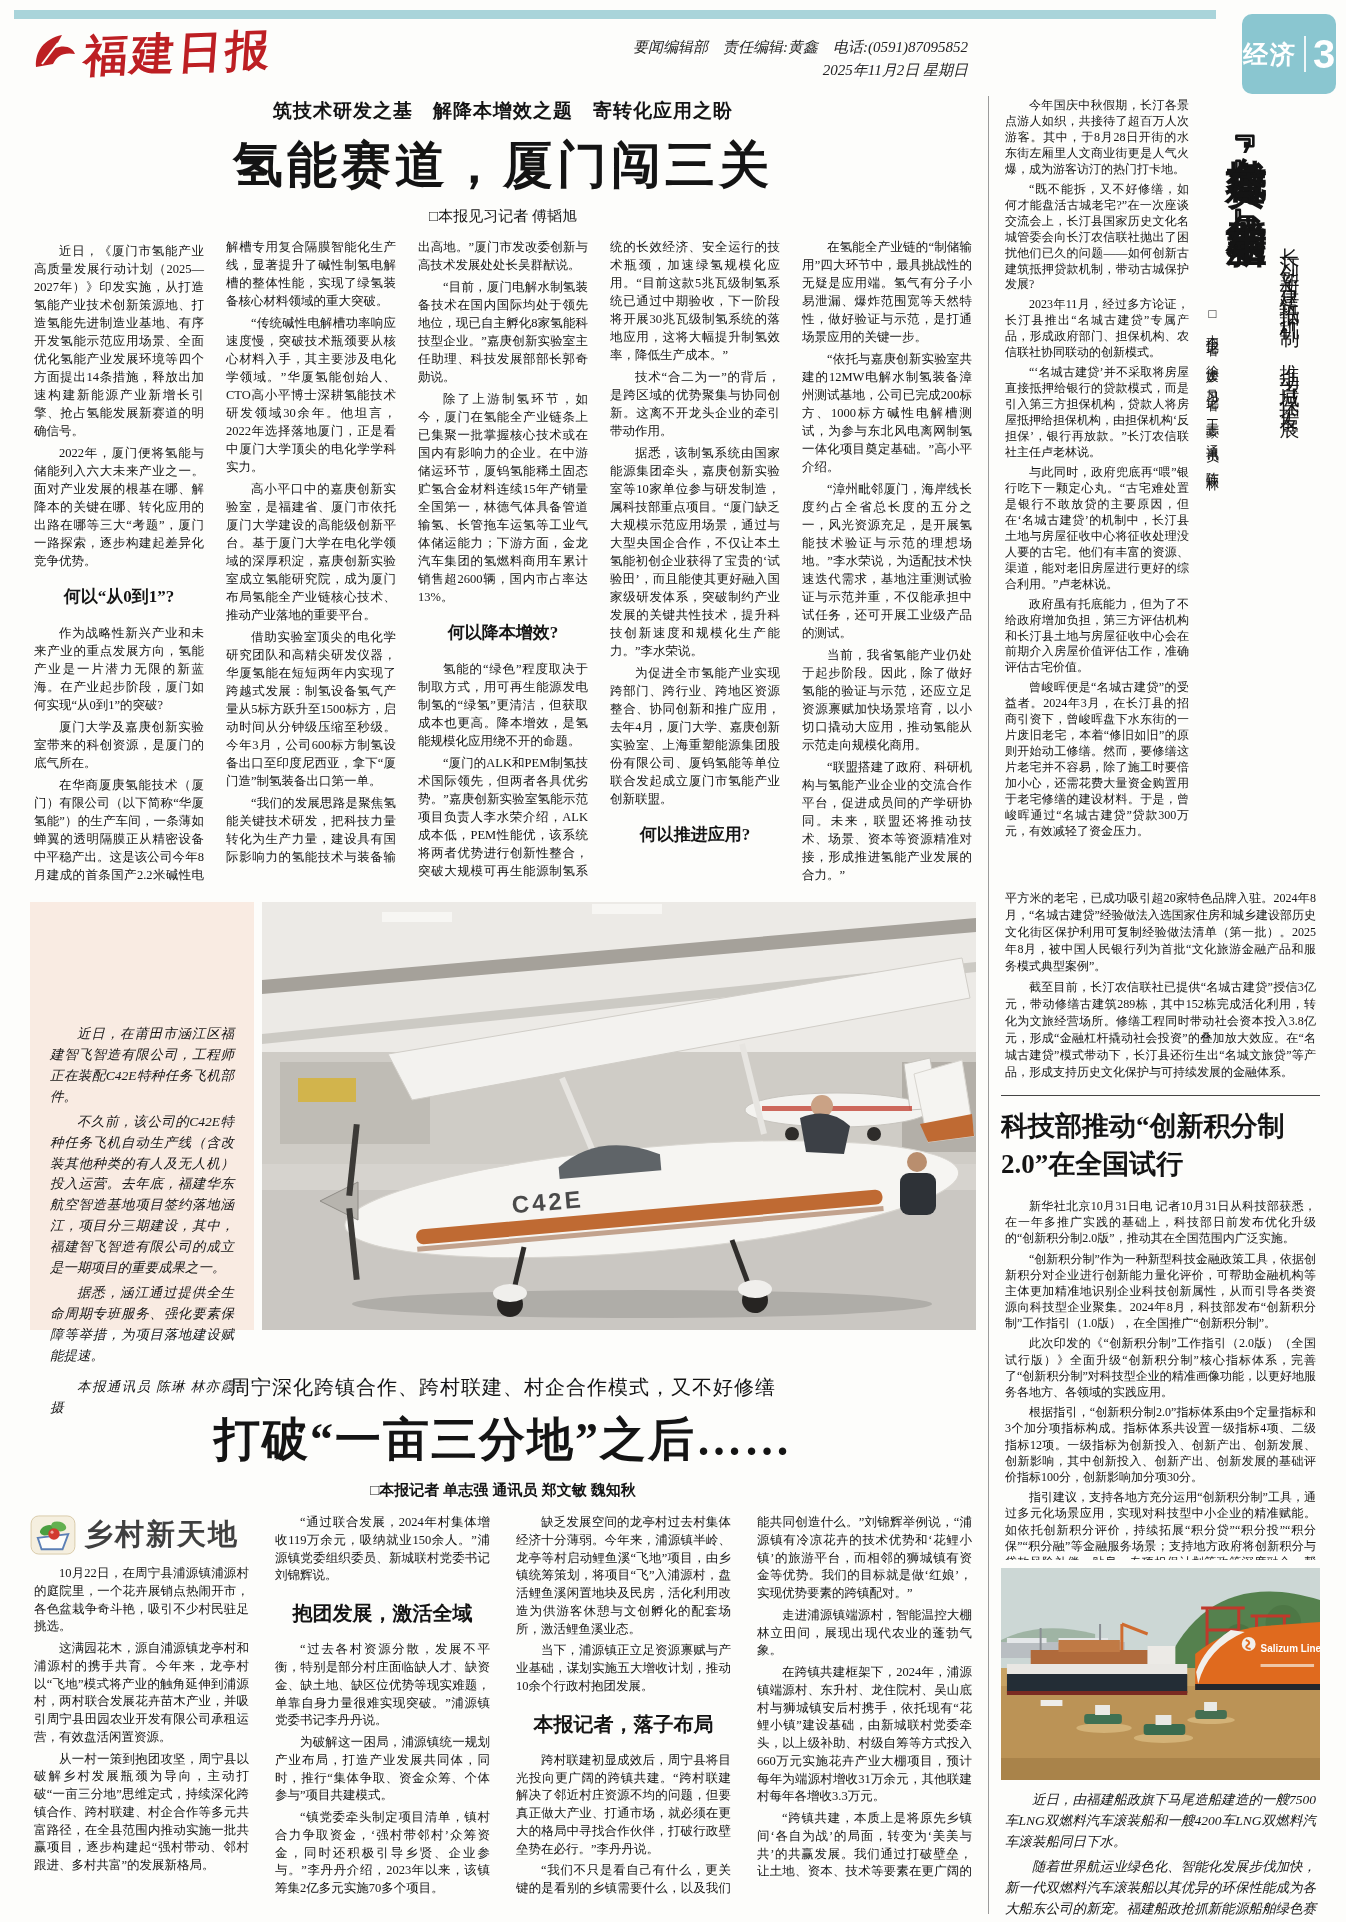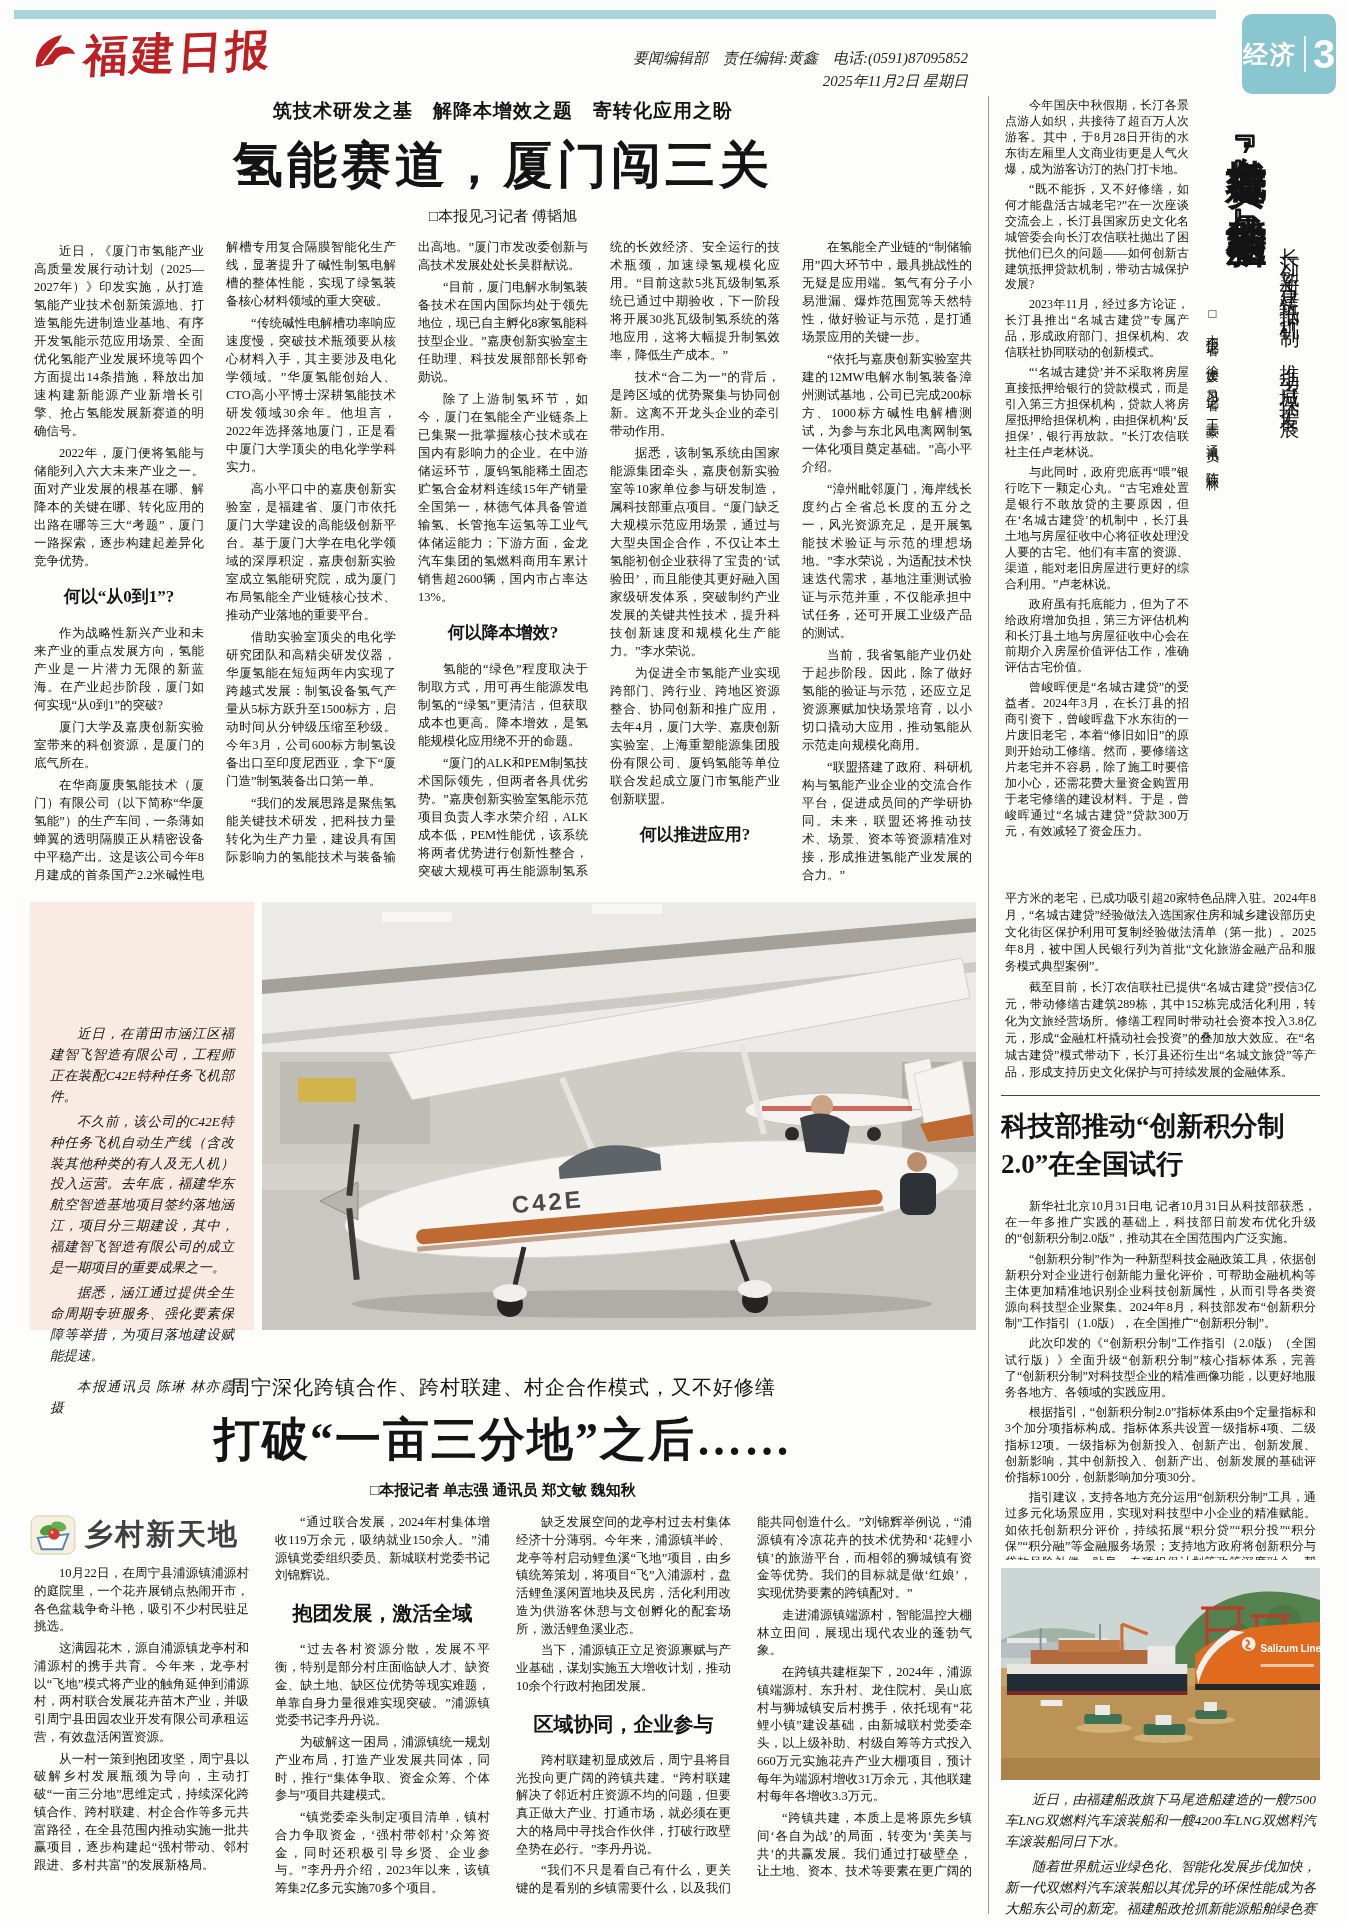--- a/index.html
+++ b/index.html
@@ -6,21 +6,21 @@
   .page { position:relative; width:1346px; height:1922px; background:#fdfdfb;
           font-family:"Liberation Serif","DejaVu Serif",serif; color:#141414;
           margin:0 auto; overflow:hidden; }
 
   
   .topbar { position:absolute; top:10px; left:14px; right:130px; height:9px; background:#a9d4da; }
   .masthead { position:absolute; top:24px; left:30px; right:120px; height:62px; }
   .logo { position:absolute; left:2px; top:0; display:flex; align-items:center; gap:6px; }
   .logo-text { font-size:44px; font-weight:bold; color:#bd1f23;
                transform:skewX(-6deg) rotate(-2deg); letter-spacing:3px; }
-  .header-info { position:absolute; right:258px; top:23px; text-align:right; font-style:italic;
+  .header-info { position:absolute; right:258px; top:12px; text-align:right; font-style:italic;
                  font-size:15px; line-height:1.55; color:#222; }
   .section-box { position:absolute; top:14px; right:10px; width:94px; height:80px;
                  background:#8ac6d0; border-radius:10px; color:#fff;
                  display:flex; align-items:center; justify-content:center; gap:7px;
                  font-family:"Liberation Sans","DejaVu Sans",sans-serif; }
   .section-name { font-size:25px; font-weight:bold; letter-spacing:2px; }
   .section-sep { width:2px; height:36px; background:rgba(255,255,255,.85); }
   .section-num { font-size:40px; font-weight:bold; }
 
   
@@ -245,21 +245,21 @@
               <p>10月22日，在周宁县浦源镇浦源村的庭院里，一个花卉展销点热闹开市，各色盆栽争奇斗艳，吸引不少村民驻足挑选。</p>
               <p>这满园花木，源自浦源镇龙亭村和浦源村的携手共育。今年来，龙亭村以“飞地”模式将产业的触角延伸到浦源村，两村联合发展花卉苗木产业，并吸引周宁县田园农业开发有限公司承租运营，有效盘活闲置资源。</p>
               <p>从一村一策到抱团攻坚，周宁县以破解乡村发展瓶颈为导向，主动打破“一亩三分地”思维定式，持续深化跨镇合作、跨村联建、村企合作等多元共富路径，在全县范围内推动实施一批共赢项目，逐步构建起“强村带动、邻村跟进、多村共富”的发展新格局。</p>
               <p>“通过联合发展，2024年村集体增收119万余元，吸纳就业150余人。”浦源镇党委组织委员、新城联村党委书记刘锦辉说。</p>
               <h3>抱团发展，激活全域</h3>
               <p>“过去各村资源分散，发展不平衡，特别是部分村庄面临缺人才、缺资金、缺土地、缺区位优势等现实难题，单靠自身力量很难实现突破。”浦源镇党委书记李丹丹说。</p>
               <p>为破解这一困局，浦源镇统一规划产业布局，打造产业发展共同体，同时，推行“集体争取、资金众筹、个体参与”项目共建模式。</p>
               <p>“镇党委牵头制定项目清单，镇村合力争取资金，‘强村带邻村’众筹资金，同时还积极引导乡贤、企业参与。”李丹丹介绍，2023年以来，该镇筹集2亿多元实施70多个项目。</p>
               <p>缺乏发展空间的龙亭村过去村集体经济十分薄弱。今年来，浦源镇半岭、龙亭等村启动鲤鱼溪“飞地”项目，由乡镇统筹策划，将项目“飞”入浦源村，盘活鲤鱼溪闲置地块及民房，活化利用改造为供游客休憩与文创孵化的配套场所，激活鲤鱼溪业态。</p>
               <p>当下，浦源镇正立足资源禀赋与产业基础，谋划实施五大增收计划，推动10余个行政村抱团发展。</p>
-              <h3>区域协同，企业参与</h3>
+              <h3>本报记者，落子布局</h3>
               <p>跨村联建初显成效后，周宁县将目光投向更广阔的跨镇共建。“跨村联建解决了邻近村庄资源不均的问题，但要真正做大产业、打通市场，就必须在更大的格局中寻找合作伙伴，打破行政壁垒势在必行。”李丹丹说。</p>
               <p>“我们不只是看自己有什么，更关键的是看别的乡镇需要什么，以及我们能共同创造什么。”刘锦辉举例说，“浦源镇有冷凉花卉的技术优势和‘花鲤小镇’的旅游平台，而相邻的狮城镇有资金等优势。我们的目标就是做‘红娘’，实现优势要素的跨镇配对。”</p>
               <p>走进浦源镇端源村，智能温控大棚林立田间，展现出现代农业的蓬勃气象。</p>
               <p>在跨镇共建框架下，2024年，浦源镇端源村、东升村、龙住院村、吴山底村与狮城镇安后村携手，依托现有“花鲤小镇”建设基础，由新城联村党委牵头，以上级补助、村级自筹等方式投入660万元实施花卉产业大棚项目，预计每年为端源村增收31万余元，其他联建村每年各增收3.3万元。</p>
               <p>“跨镇共建，本质上是将原先乡镇间‘各自为战’的局面，转变为‘美美与共’的共赢发展。我们通过打破壁垒，让土地、资本、技术等要素在更广阔的空间里流动起来，实现了‘1+1&gt;2’的聚合效应。”李丹丹说。</p>
             </div>
         </div>
       </div>
     </div>
 

